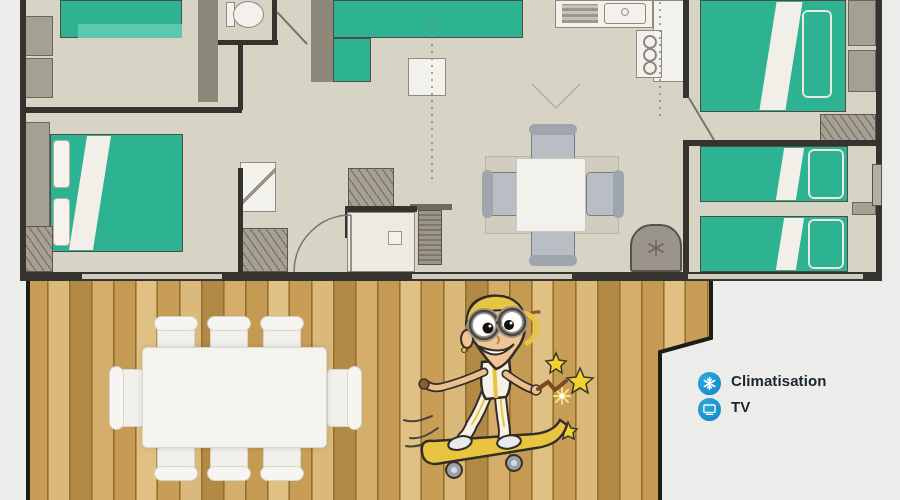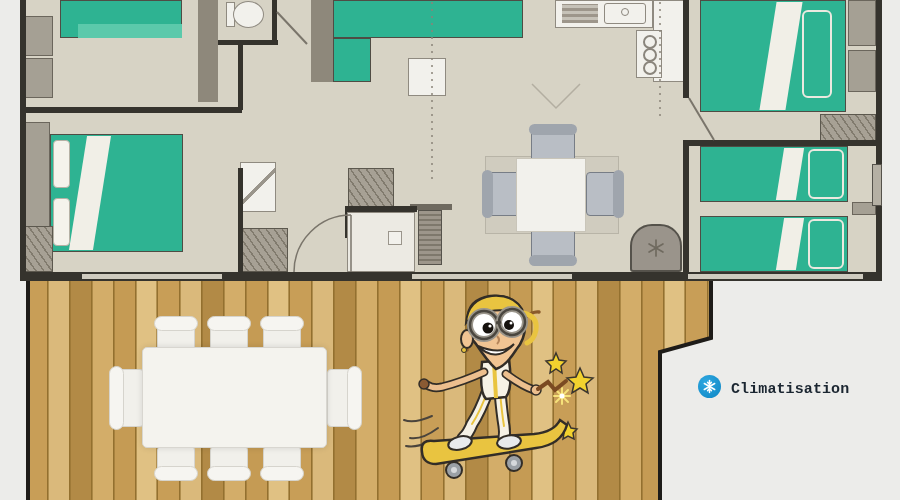--- a/index.html
+++ b/index.html
@@ -31,21 +31,21 @@
   
   .pchair{position:absolute;background:#f1f0eb;border:1.5px solid #d6d4cd;border-radius:4px;box-sizing:border-box;}
   .pchair::before{content:"";position:absolute;background:#f6f5f1;border:1.5px solid #d6d4cd;border-radius:8px;}
   .pchair.n::before{left:-4px;right:-4px;top:-10px;height:13px;}
   .pchair.s::before{left:-4px;right:-4px;bottom:-10px;height:13px;}
   .pchair.w::before{top:-4px;bottom:-4px;left:-10px;width:13px;}
   .pchair.e::before{top:-4px;bottom:-4px;right:-10px;width:13px;}
   #ptable{background:#f4f3ee;border:1.5px solid #d8d6d0;border-radius:5px;box-shadow:0 0 6px rgba(0,0,0,.12);}
   
   #legend{left:698px;top:372px;width:190px;}
-  .lrow{display:flex;align-items:flex-end;height:26px;font-family:Liberation Mono, monospace;}
+  .lrow{display:flex;align-items:flex-start;height:26px;}
   .licon{width:23px;height:23px;border-radius:50%;background:radial-gradient(circle at 35% 30%,#2ea7e0,#0d86c4);display:flex;align-items:center;justify-content:center;flex:0 0 23px;}
   .llabel{margin-left:10px;font-size:15px;font-weight:bold;color:#1b2631;letter-spacing:.1px;}
 </style>
 </head>
 <body>
 
 <div id="stage">
 
   <svg class="abs" style="left:26px;top:274px;" width="688" height="228" viewBox="0 0 688 228">
     <defs>
@@ -275,15 +275,24 @@
             <line x1="10" y1="2" x2="10" y2="18" transform="rotate(120 10 10)"></line>
             <line x1="7.5" y1="4.5" x2="10" y2="7"></line>
               <line x1="12.5" y1="4.5" x2="10" y2="7"></line>
             <line x1="7.5" y1="15.5" x2="10" y2="13"></line>
               <line x1="12.5" y1="15.5" x2="10" y2="13"></line>
           </g>
         </svg>
       </span>
       <span class="llabel">Climatisation</span>
     </div>
+    <div class="lrow">
+      <span class="licon">
+        <svg width="15" height="15" viewBox="0 0 20 20">
+          <rect x="2.5" y="4" width="15" height="10" rx="1.5" fill="none" stroke="#ffffff" stroke-width="1.8"></rect>
+          <line x1="6" y1="16.5" x2="14" y2="16.5" stroke="#ffffff" stroke-width="1.8" stroke-linecap="round"></line>
+        </svg>
+      </span>
+      <span class="llabel">TV</span>
+    </div>
   </div>
 
 </div>
 
 </body></html>

